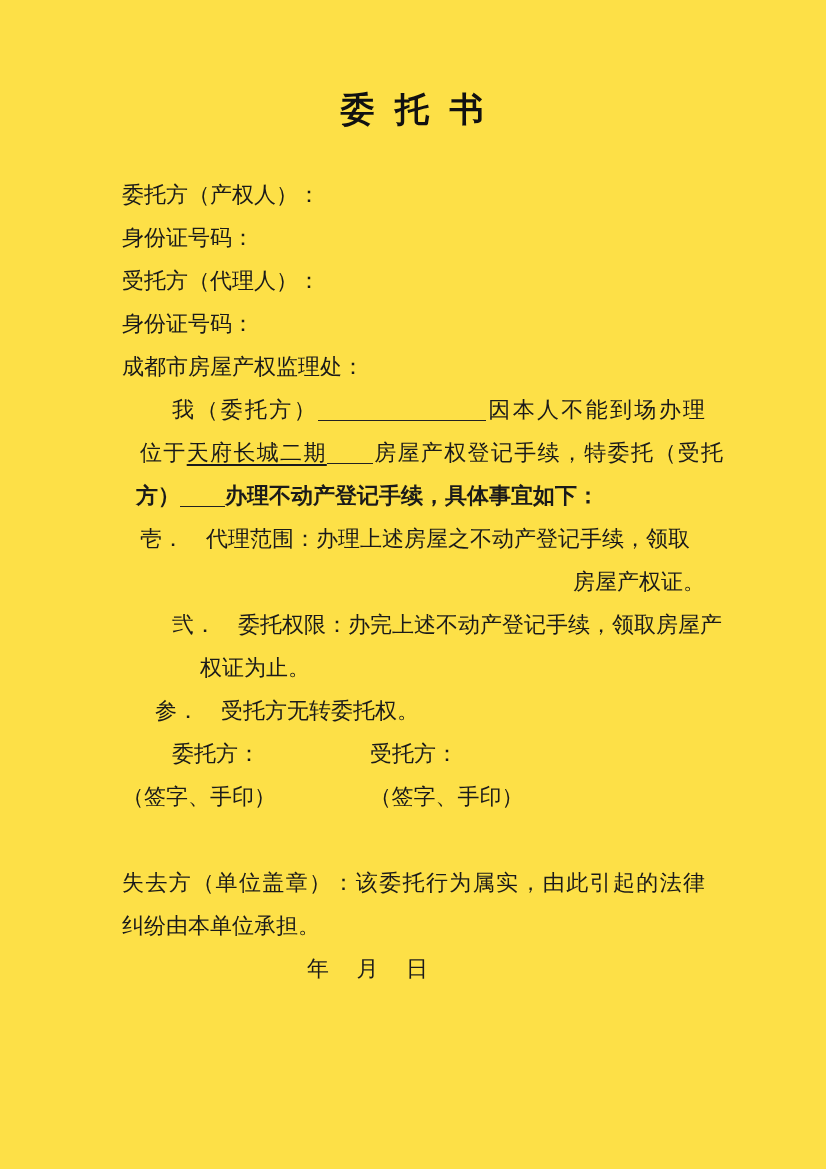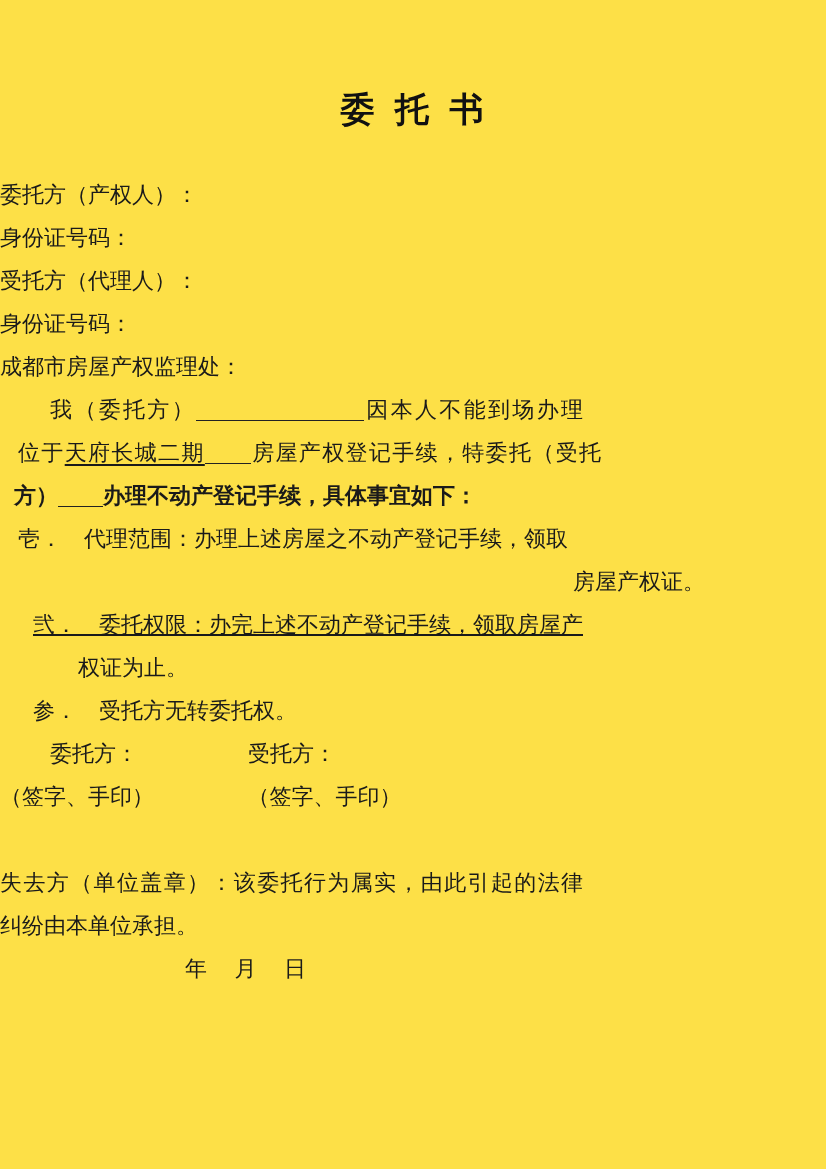--- a/index.html
+++ b/index.html
@@ -22,20 +22,21 @@
     line-height: 44px;
     text-align: center;
     font-size: 34px;
     font-weight: bold;
     letter-spacing: 2px;
     word-spacing: 8px;
     color: #111;
   }
   .doc-body {
     margin-top: 41px;
+    padding-left: 122px;
     padding-right: 121px;
     font-size: 22px;
     color: #1a1a1a;
   }
   .line {
     height: 43px;
     line-height: 43px;
     white-space: pre;
   }
   .line.justify {
@@ -63,21 +64,21 @@
       <div class="line" style="margin-left: 0px;"><span>委托方（产权人）：</span></div>
       <div class="line" style="margin-left: 0px;"><span>身份证号码：</span></div>
       <div class="line" style="margin-left: 0px;"><span>受托方（代理人）：</span></div>
       <div class="line" style="margin-left: 0px;"><span>身份证号码：</span></div>
       <div class="line" style="margin-left: 0px;"><span>成都市房屋产权监理处：</span></div>
       <div class="line justify" style="margin-left: 50px; width: 533px;"><span>我（委托方）</span><span class="blank" style="width: 128px;"></span><span class="blank" style="width: 40px;"></span><span>因本人不能到场办理</span></div>
       <div class="line justify" style="margin-left: 18px; width: 583px;"><span>位于</span><span class="u">天府长城二期</span><span class="blank" style="width: 46px;"></span><span>房屋产权登记手续，特委托（受托</span></div>
       <div class="line" style="margin-left: 14px; font-weight: bold;"><span>方）</span><span class="blank" style="width: 45px;"></span><span>办理不动产登记手续，具体事宜如下：</span></div>
       <div class="line justify" style="margin-left: 18px; width: 550px;"><span>壱．　代理范围：办理上述房屋之不动产登记手续，领取</span></div>
       <div class="line" style="margin-left: 78px; text-align: right;"><span>房屋产权证。</span></div>
-      <div class="line justify" style="margin-left: 33px; width: 550px; text-decoration: underline;"><span>弐．　委托权限：办完上述不动产登记手续，领取房屋产</span></div>
+      <div class="line justify" style="margin-left: 50px; width: 550px;"><span>弐．　委托权限：办完上述不动产登记手续，领取房屋产</span></div>
       <div class="line" style="margin-left: 78px;"><span>权证为止。</span></div>
       <div class="line" style="margin-left: 33px;"><span>参．　受托方无转委托权。</span></div>
       <div class="line" style="margin-left: 50px;"><span>委托方：　　　　　受托方：</span></div>
       <div class="line" style="margin-left: 0px;"><span>（签字、手印）　　　　 （签字、手印）</span></div>
       <div class="line" style="margin-left: 0px;"></div>
       <div class="line justify" style="margin-left: 0px; width: 583px;"><span>失去方（单位盖章）：该委托行为属实，由此引起的法律</span></div>
       <div class="line" style="margin-left: 0px;"><span>纠纷由本单位承担。</span></div>
       <div class="line" style="margin-left: 185px;"><span>年　 月　 日</span></div>
     </div>
 </div>

